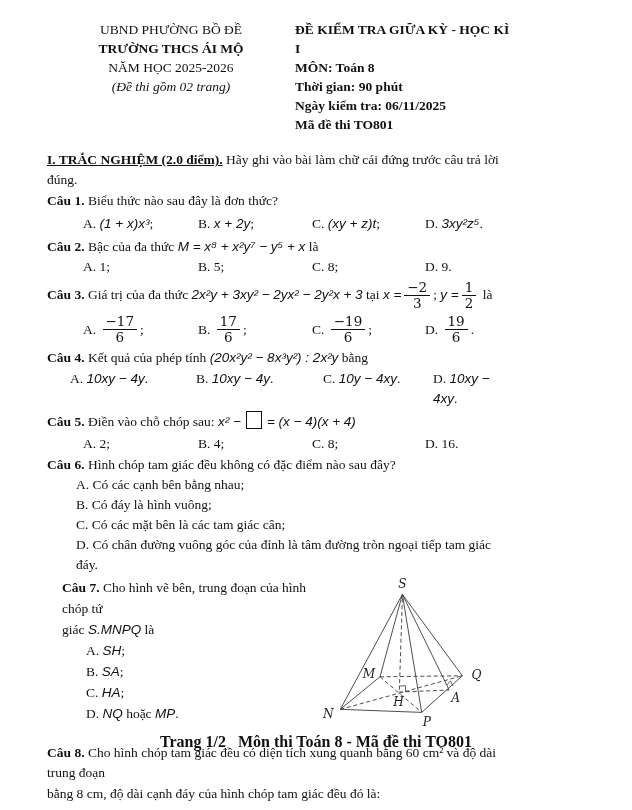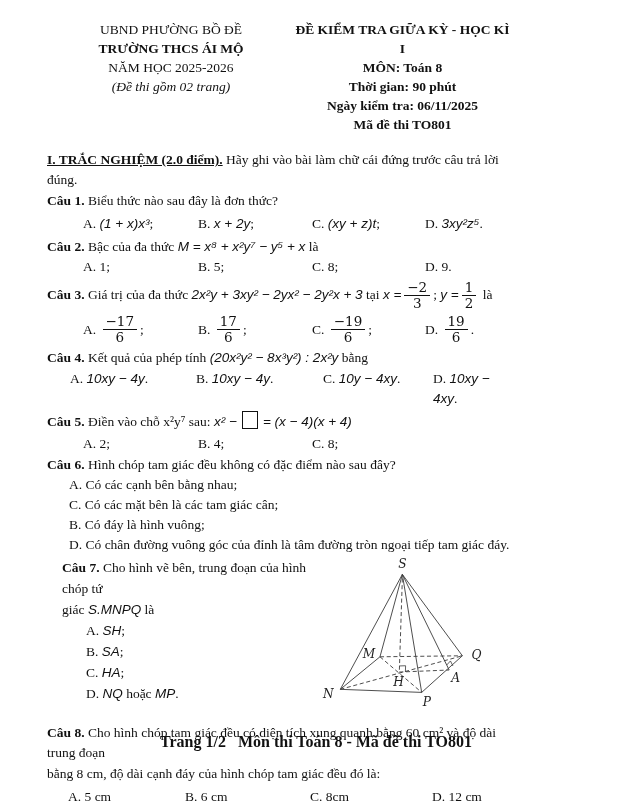--- a/index.html
+++ b/index.html
@@ -7,21 +7,21 @@
     width:632px;height:810px;
     font-family:"Liberation Serif", serif;
     font-size:13.5px;color:#111;
     position:relative;overflow:hidden;
   }
   .page{box-sizing:border-box;width:540px;height:810px;padding:20px 30px 0 47px;position:relative;}
 
   
   .header{display:flex;}
   .h-left{width:248px;text-align:center;}
-  .h-right{flex:1;text-align:center;}
+  .h-right{flex:1;}
   .h-line{line-height:19px;}
   .h-left .l2{font-weight:bold;}
   .h-left .l4{font-style:italic;}
   .h-right .h-line{font-weight:bold;}
 
   
   .section-line{margin-top:16px;line-height:20px;}
   .sec-title{font-weight:bold;text-decoration:underline;}
   .sec-instr{}
 
@@ -38,21 +38,21 @@
   .opts-frac .opt{display:flex;align-items:center;}
 
   .frac{display:inline-flex;flex-direction:column;align-items:center;vertical-align:middle;
         margin:0 3px;line-height:1.12;font-family:"DejaVu Serif", serif;font-style:normal;}
   .frac .num{border-bottom:1px solid #111;padding:0 3px;}
   .frac .den{padding:0 2px;}
 
   .blank-box{display:inline-block;width:14px;height:16px;border:1.2px solid #111;
              vertical-align:-3px;margin:0 5px;}
 
-  .q6-opt{line-height:20px;margin-left:22px;}
+  .q6-opt{line-height:20px;margin-left:29px;}
 
   
   .q7-wrap{display:flex;margin-top:2px;padding-right:10px;}
   .q7-text{flex:1;}
   .q7-l1{padding-left:15px;line-height:21px;}
   .q7-l2{padding-left:15px;line-height:21px;}
   .q7-opt{margin-left:39px;line-height:21px;}
   .figure{width:178px;flex:0 0 178px;}
 
   
@@ -151,36 +151,37 @@
   </div>
   <div class="opts opts-q4">
     <span class="opt"><span>A.</span> <span class="math">10xy − 4y</span><span>.</span></span>
     <span class="opt"><span>B.</span> <span class="math">10xy − 4y</span><span>.</span></span>
     <span class="opt"><span>C.</span> <span class="math">10y − 4xy</span><span>.</span></span>
     <span class="opt"><span>D.</span> <span class="math">10xy − 4xy</span><span>.</span></span>
   </div>
 
   <div class="q-line" style="line-height:24px;">
     <span class="q-label">Câu 5.</span>
-    <span>Điền vào chỗ x²y⁷ sau:</span>
+    <span>Điền vào chỗ chóp sau:</span>
     <span class="math">x² −</span><span class="blank-box"></span><span class="math">= (x − 4)(x + 4)</span>
   </div>
   <div class="opts">
     <span class="opt"><span>A.</span> <span>2</span><span>;</span></span>
     <span class="opt"><span>B.</span> <span>4</span><span>;</span></span>
     <span class="opt"><span>C.</span> <span>8</span><span>;</span></span>
+    <span class="opt"><span>D.</span> <span>16</span><span>.</span></span>
   </div>
 
   <div class="q-line">
     <span class="q-label">Câu 6.</span>
     <span>Hình chóp tam giác đều không có đặc điểm nào sau đây?</span>
   </div>
   <div class="q6-opt"><span>A.</span> <span>Có các cạnh bên bằng nhau;</span></div>
+  <div class="q6-opt"><span>B.</span> <span>Có đáy là hình vuông;</span></div>
   <div class="q6-opt"><span>C.</span> <span>Có các mặt bên là các tam giác cân;</span></div>
-  <div class="q6-opt"><span>B.</span> <span>Có đáy là hình vuông;</span></div>
   <div class="q6-opt"><span>D.</span> <span>Có chân đường vuông góc của đỉnh là tâm đường tròn ngoại tiếp tam giác đáy.</span></div>
 
   <div class="q7-wrap">
     <div class="q7-text">
       <div class="q7-l1">
         <span class="q-label">Câu 7.</span>
         <span>Cho hình vẽ bên, trung đoạn của hình chóp tứ</span>
       </div>
       <div class="q7-l2">
         <span>giác</span>

